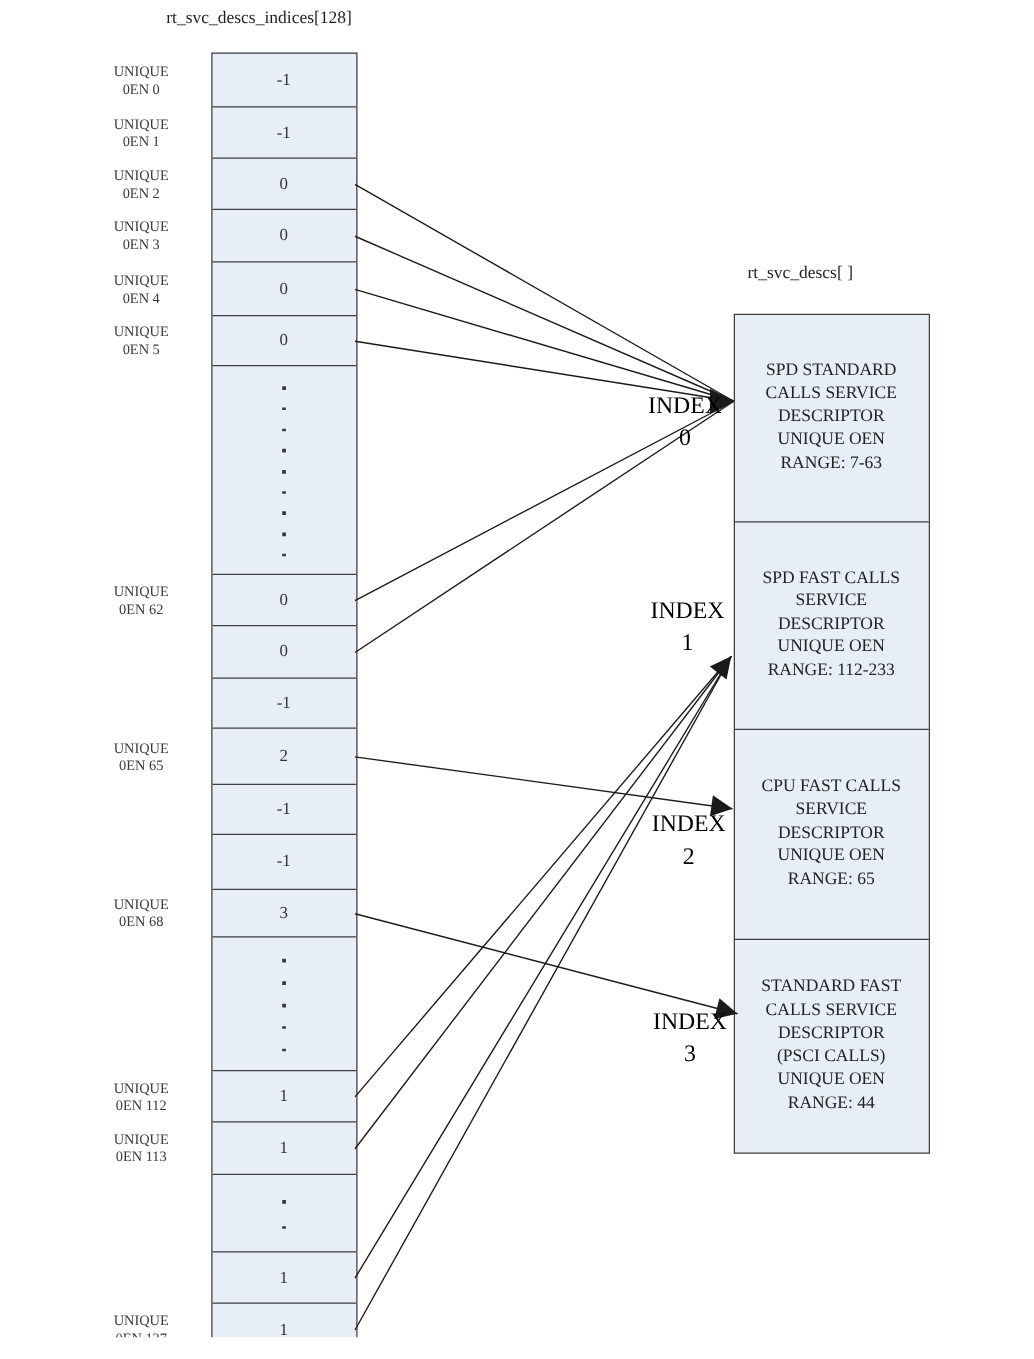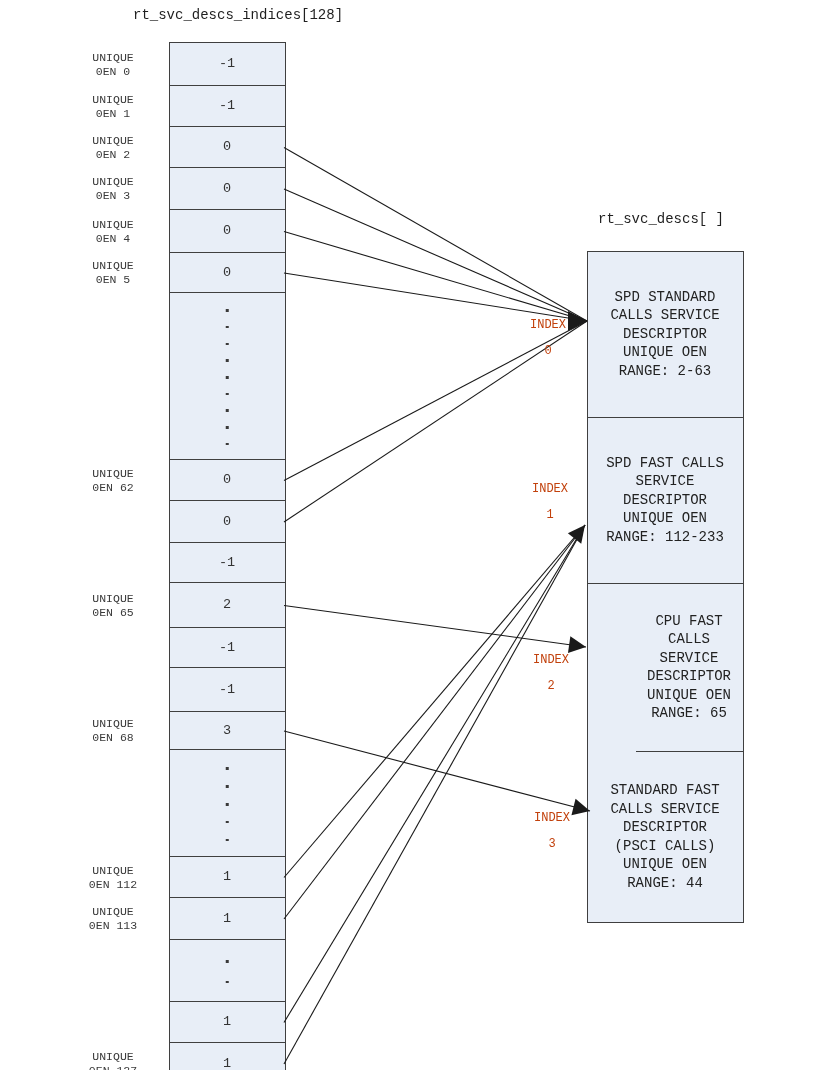--- a/index.html
+++ b/index.html
@@ -1,18 +1,18 @@
 <!DOCTYPE html>
 <html style="--cell-fill: #e8eef7; --border: #3f3f3f;"><head>
 <meta charset="utf-8">
 <style>
   html,body{margin:0;padding:0;background:#fff;}
   .canvas{
     position:relative;width:827px;height:1070px;overflow:hidden;background:#fff;
-    font-family:Liberation Mono, monospace;color:#333;
+    font-family:Liberation Serif, serif;color:#333;
   }
   .title{position:absolute;font-size:14px;color:#1f1f1f;white-space:nowrap;}
   #title-left{left:133px;top:7px;}
   #title-right{left:598px;top:211px;}
 
   
   #indices-array{
     position:absolute;left:168.5px;top:41.5px;width:117px;box-sizing:border-box;
     border:1.5px solid var(--border);border-bottom-width:3.5px;background:var(--cell-fill);
   }
@@ -38,21 +38,21 @@
   }
   .desc-box{
     box-sizing:border-box;border-bottom:1.5px solid var(--border);
     display:flex;align-items:center;justify-content:center;
     text-align:center;font-size:14px;line-height:18.5px;color:#222;white-space:pre-line;
   }
   .desc-box.last{border-bottom:none;}
 
   .index-label{
     position:absolute;width:110px;text-align:center;
-    font-size:12px;line-height:26px;color:#c2410c;white-space:pre-line;
+    font-size:19px;line-height:26px;color:#000000;white-space:pre-line;
   }
 
   #arrows{position:absolute;left:0;top:0;pointer-events:none;}
 </style>
 </head>
 <body>
 
 <div class="canvas" id="canvas">
   <div class="title" id="title-left">rt_svc_descs_indices[128]</div>
   <div class="title" id="title-right">rt_svc_descs[ ]</div>
@@ -95,27 +95,27 @@
         <span class="dot" style="top: 41.3333px;"></span>
       </div>
       <div class="cell" style="height: 41px;">1</div>
       <div class="cell last" style="height: 42px;">1</div>
     </div>
   <div id="descs">
       <div class="desc-box" style="height: 166px;">SPD STANDARD
 CALLS SERVICE
 DESCRIPTOR
 UNIQUE OEN
-RANGE: 2-63</div>
+RANGE: 7-63</div>
       <div class="desc-box" style="height: 166px;">SPD FAST CALLS
 SERVICE
 DESCRIPTOR
 UNIQUE OEN
 RANGE: 112-233</div>
-      <div class="desc-box" style="height: 168px; margin-left: 48px;">CPU FAST CALLS
+      <div class="desc-box" style="height: 168px;">CPU FAST CALLS
 SERVICE
 DESCRIPTOR
 UNIQUE OEN
 RANGE: 65</div>
       <div class="desc-box last" style="height: 170px;">STANDARD FAST
 CALLS SERVICE
 DESCRIPTOR
 (PSCI CALLS)
 UNIQUE OEN
 RANGE: 44</div>

